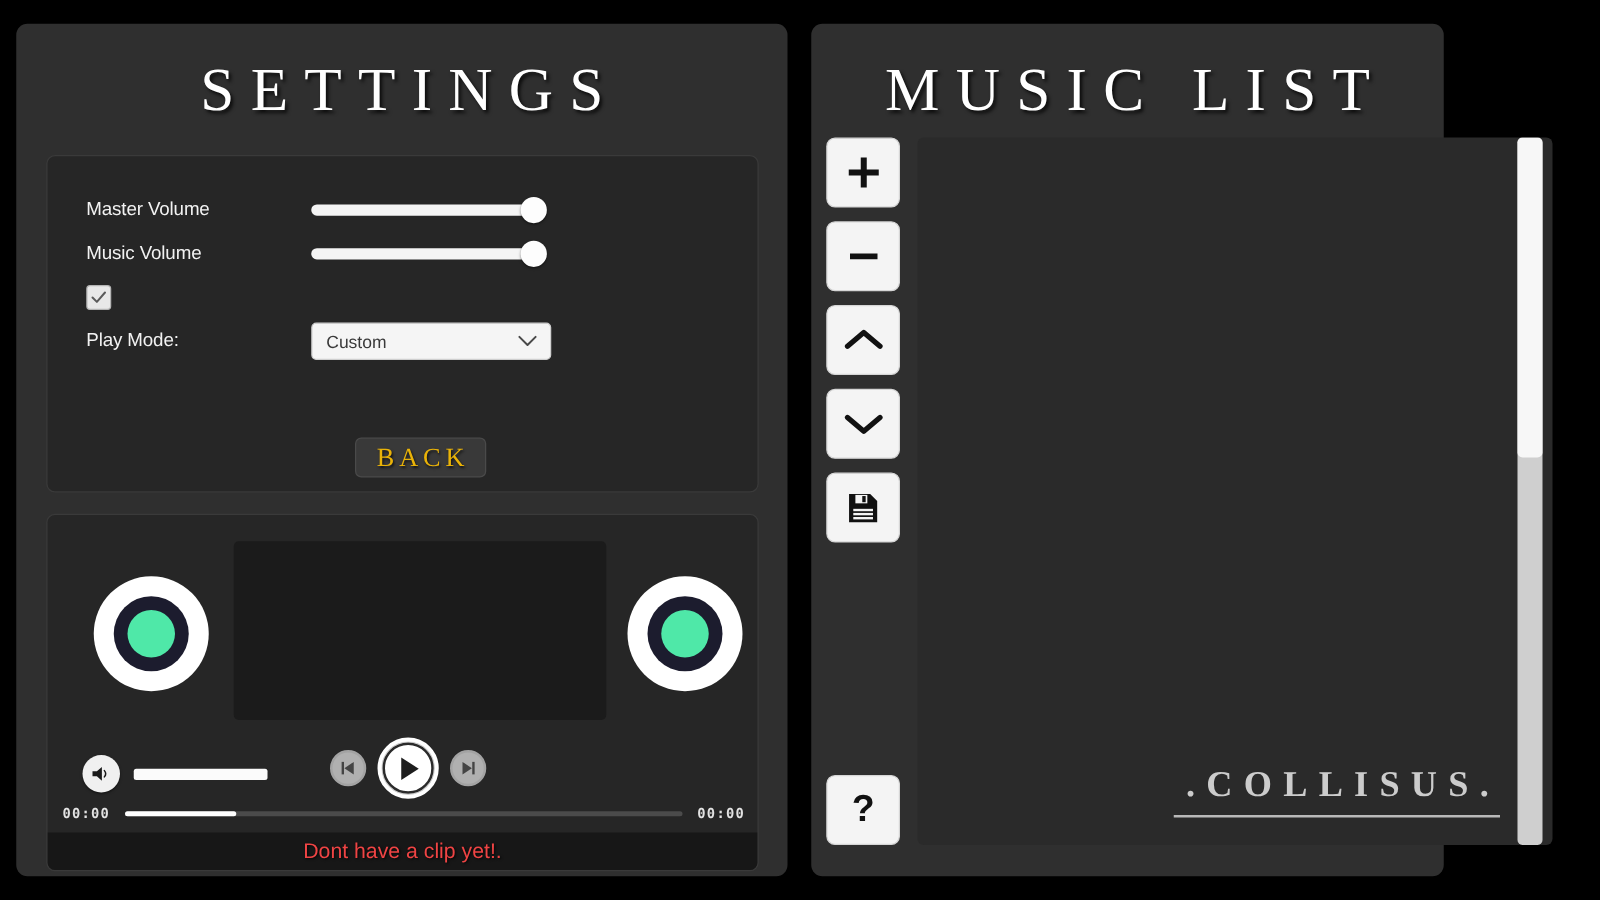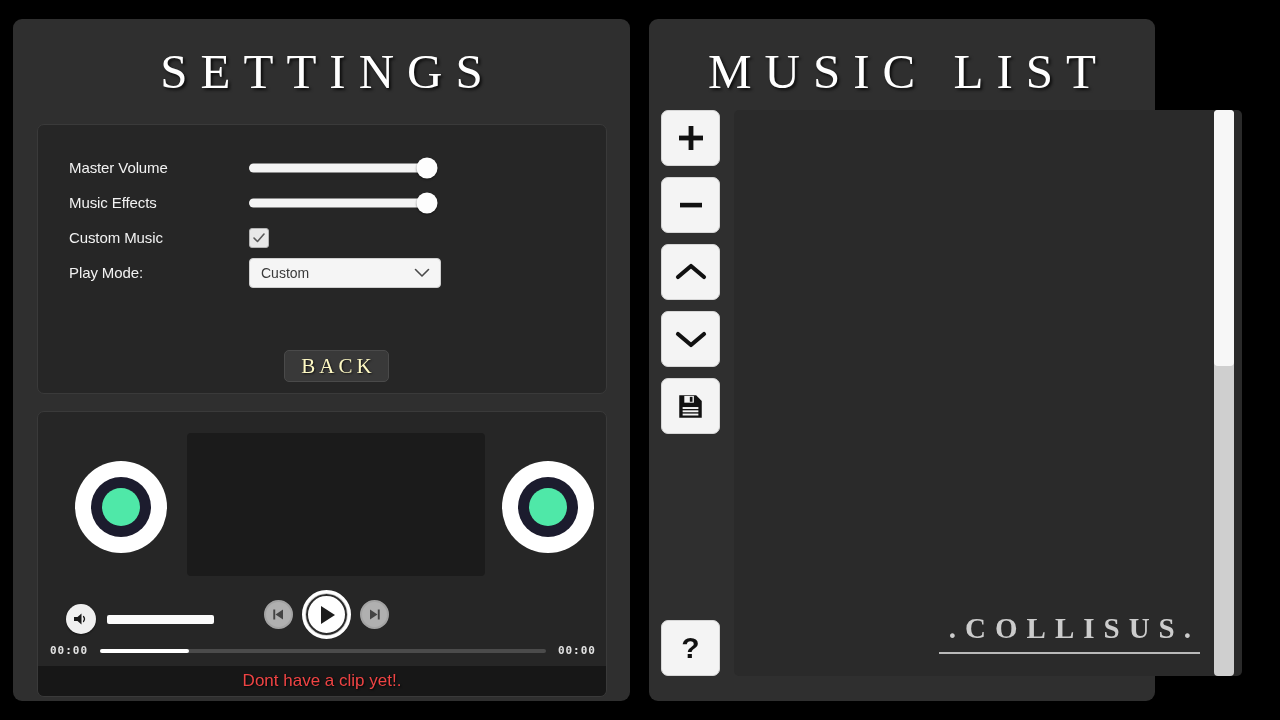--- a/index.html
+++ b/index.html
@@ -111,21 +111,21 @@
   }
   .back-btn {
     position: absolute;
     left: 246px; top: 225px;
     width: 105px; height: 32px;
     background: #393939;
     border: 1px solid #4a4a4a;
     border-radius: 5px;
     font-family: "Liberation Serif", serif;
     font-size: 21px;
-    color: #fef9c3;
+    color: #eab308;
     letter-spacing: 4px;
     text-indent: 4px;
     display: flex;
     align-items: center;
     justify-content: center;
     text-shadow: 1px 1px 2px rgba(0,0,0,.7);
   }
 
   
   #player-card {
@@ -323,29 +323,28 @@
         <div class="srow">
           <div class="slabel">Master Volume</div>
           <div class="slider-wrap">
             <div class="slider-track"></div>
             <div class="slider-thumb" style="left:178px"></div>
           </div>
         </div>
 
 
         <div class="srow">
-          <div class="slabel">Music Effects</div>
+          <div class="slabel">Music Volume</div>
           <div class="slider-wrap">
             <div class="slider-track"></div>
             <div class="slider-thumb" style="left:178px"></div>
           </div>
         </div>
 
         <div class="srow">
-          <div class="slabel">Custom Music</div>
           <div class="checkbox">
             <svg width="14" height="14" viewBox="0 0 14 14">
               <path d="M2 7 L5.5 10.5 L12 3" fill="none" stroke="#5a5a5a" stroke-width="1.6" stroke-linecap="round" stroke-linejoin="round"></path>
             </svg>
           </div>
         </div>
 
         <div class="srow">
           <div class="slabel">Play Mode:</div>
           <div class="select">

